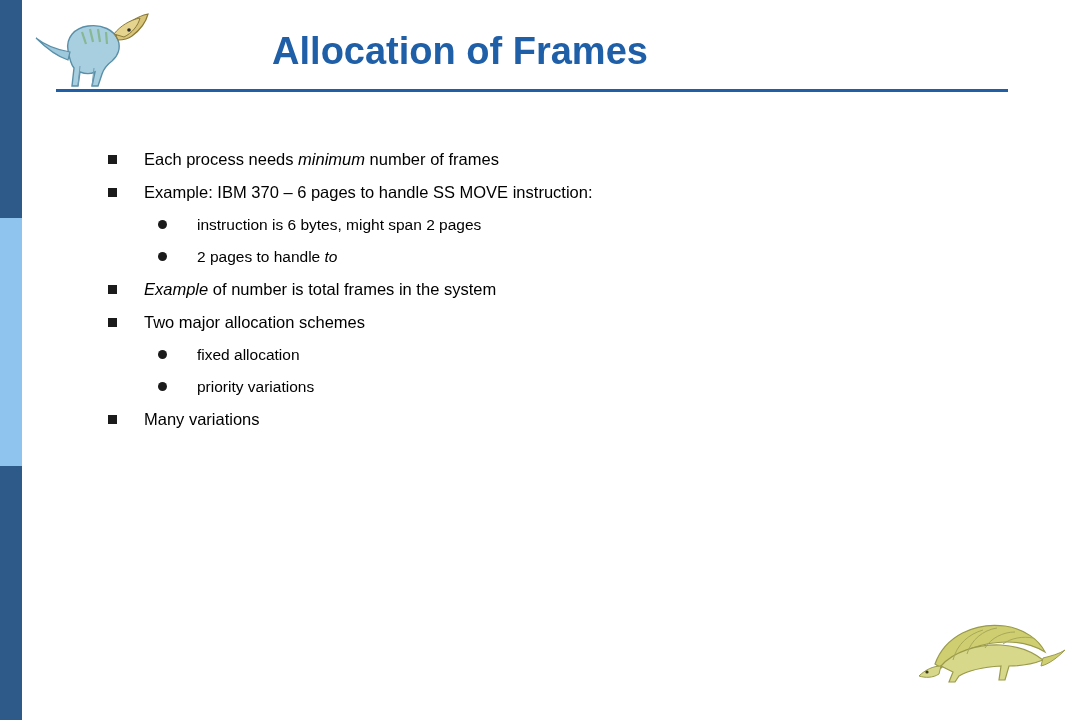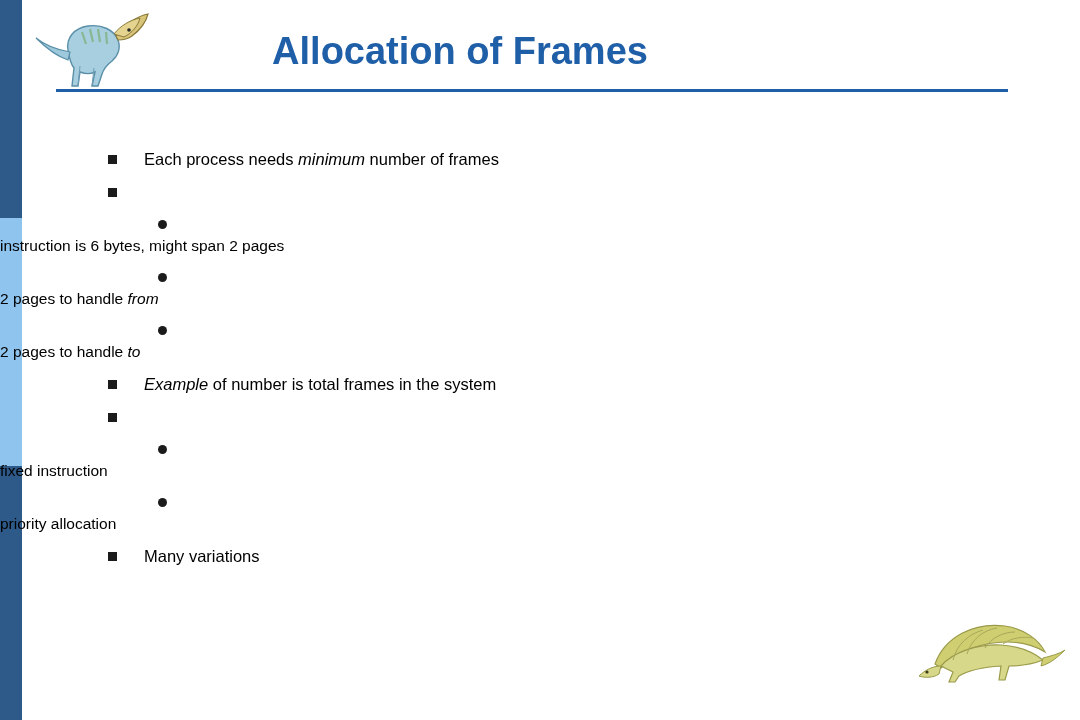--- a/index.html
+++ b/index.html
@@ -107,21 +107,20 @@
     height: 9px;
     background: #1b1b1b;
   }
   .lvl1 .txt {
     font-size: 16.5px;
     color: #000000;
     line-height: 22px;
   }
   .lvl2 {
     margin-bottom: 11px;
-    flex-direction: column;
   }
   .lvl2 .marker {
     width: 39px;
     margin-left: 158px;
     flex: 0 0 auto;
     display: flex;
     align-items: center;
     height: 21px;
   }
   .dot {
@@ -186,61 +185,57 @@
     <div class="row lvl1">
       <div class="marker">
         <span class="sq"></span>
       </div>
       <div class="txt"><span>Each process needs </span><span class="it">minimum</span><span> number of frames</span></div>
     </div>
     <div class="row lvl1">
       <div class="marker">
         <span class="sq"></span>
       </div>
+      <div class="txt"><span>Example:  IBM 370 – 6 pages to handle SS MOVE instruction:</span></div>
     </div>
     <div class="row lvl2">
       <div class="marker">
         <span class="dot"></span>
       </div>
       <div class="txt"><span>instruction is 6 bytes, might span 2 pages</span></div>
     </div>
     <div class="row lvl2">
       <div class="marker">
         <span class="dot"></span>
       </div>
-      <div class="txt"><span>2 pages to handle </span><span class="it">from</span></div>
-    </div>
-    <div class="row lvl2">
-      <div class="marker">
-        <span class="dot"></span>
-      </div>
       <div class="txt"><span>2 pages to handle </span><span class="it">to</span></div>
     </div>
     <div class="row lvl1">
       <div class="marker">
         <span class="sq"></span>
       </div>
       <div class="txt"><span class="it">Example</span><span> of number is total frames in the system</span></div>
     </div>
     <div class="row lvl1">
       <div class="marker">
         <span class="sq"></span>
       </div>
-    </div>
-    <div class="row lvl2">
-      <div class="marker">
-        <span class="dot"></span>
-      </div>
-      <div class="txt"><span>fixed instruction</span></div>
-    </div>
-    <div class="row lvl2">
-      <div class="marker">
-        <span class="dot"></span>
-      </div>
-      <div class="txt"><span>priority allocation</span></div>
+      <div class="txt"><span>Two major allocation schemes</span></div>
+    </div>
+    <div class="row lvl2">
+      <div class="marker">
+        <span class="dot"></span>
+      </div>
+      <div class="txt"><span>fixed allocation</span></div>
+    </div>
+    <div class="row lvl2">
+      <div class="marker">
+        <span class="dot"></span>
+      </div>
+      <div class="txt"><span>priority variations</span></div>
     </div>
     <div class="row lvl1">
       <div class="marker">
         <span class="sq"></span>
       </div>
       <div class="txt"><span>Many variations</span></div>
     </div>
   </div>
 
 <div class="logo-bottom">

